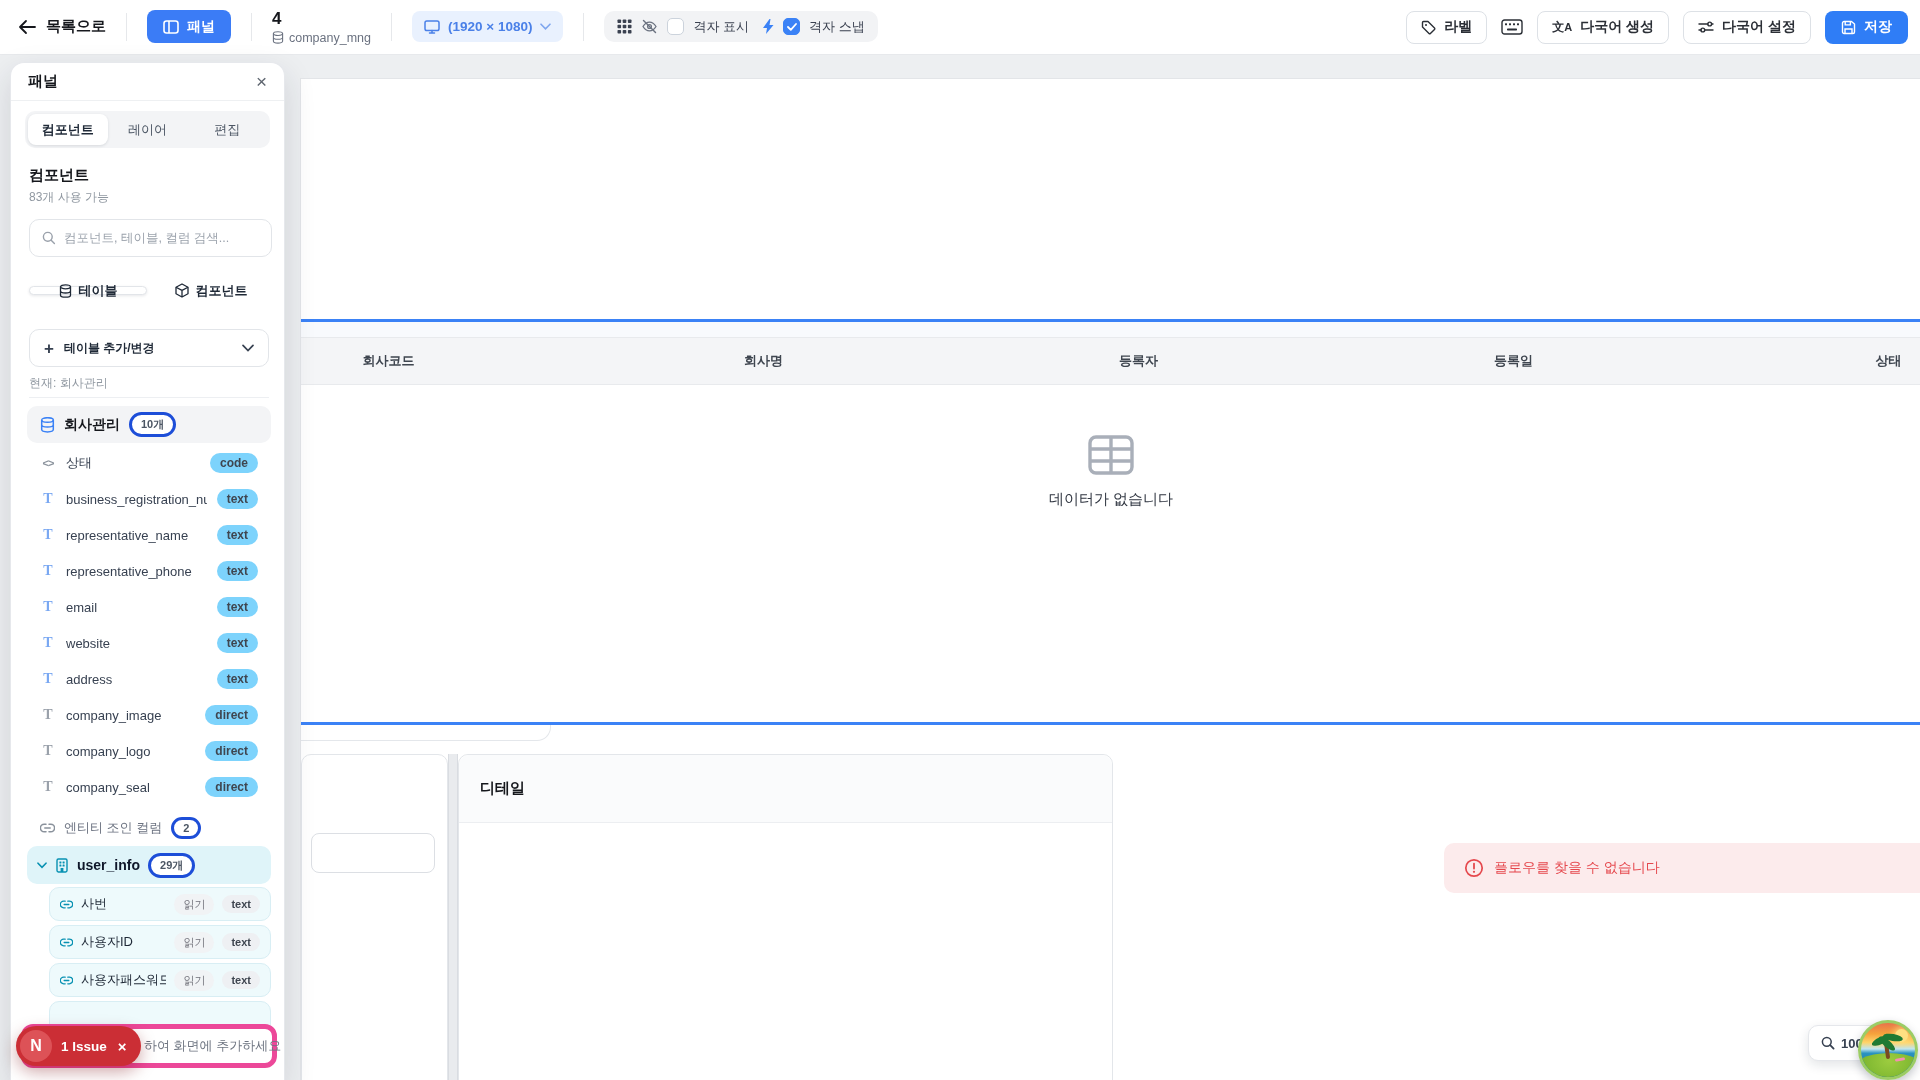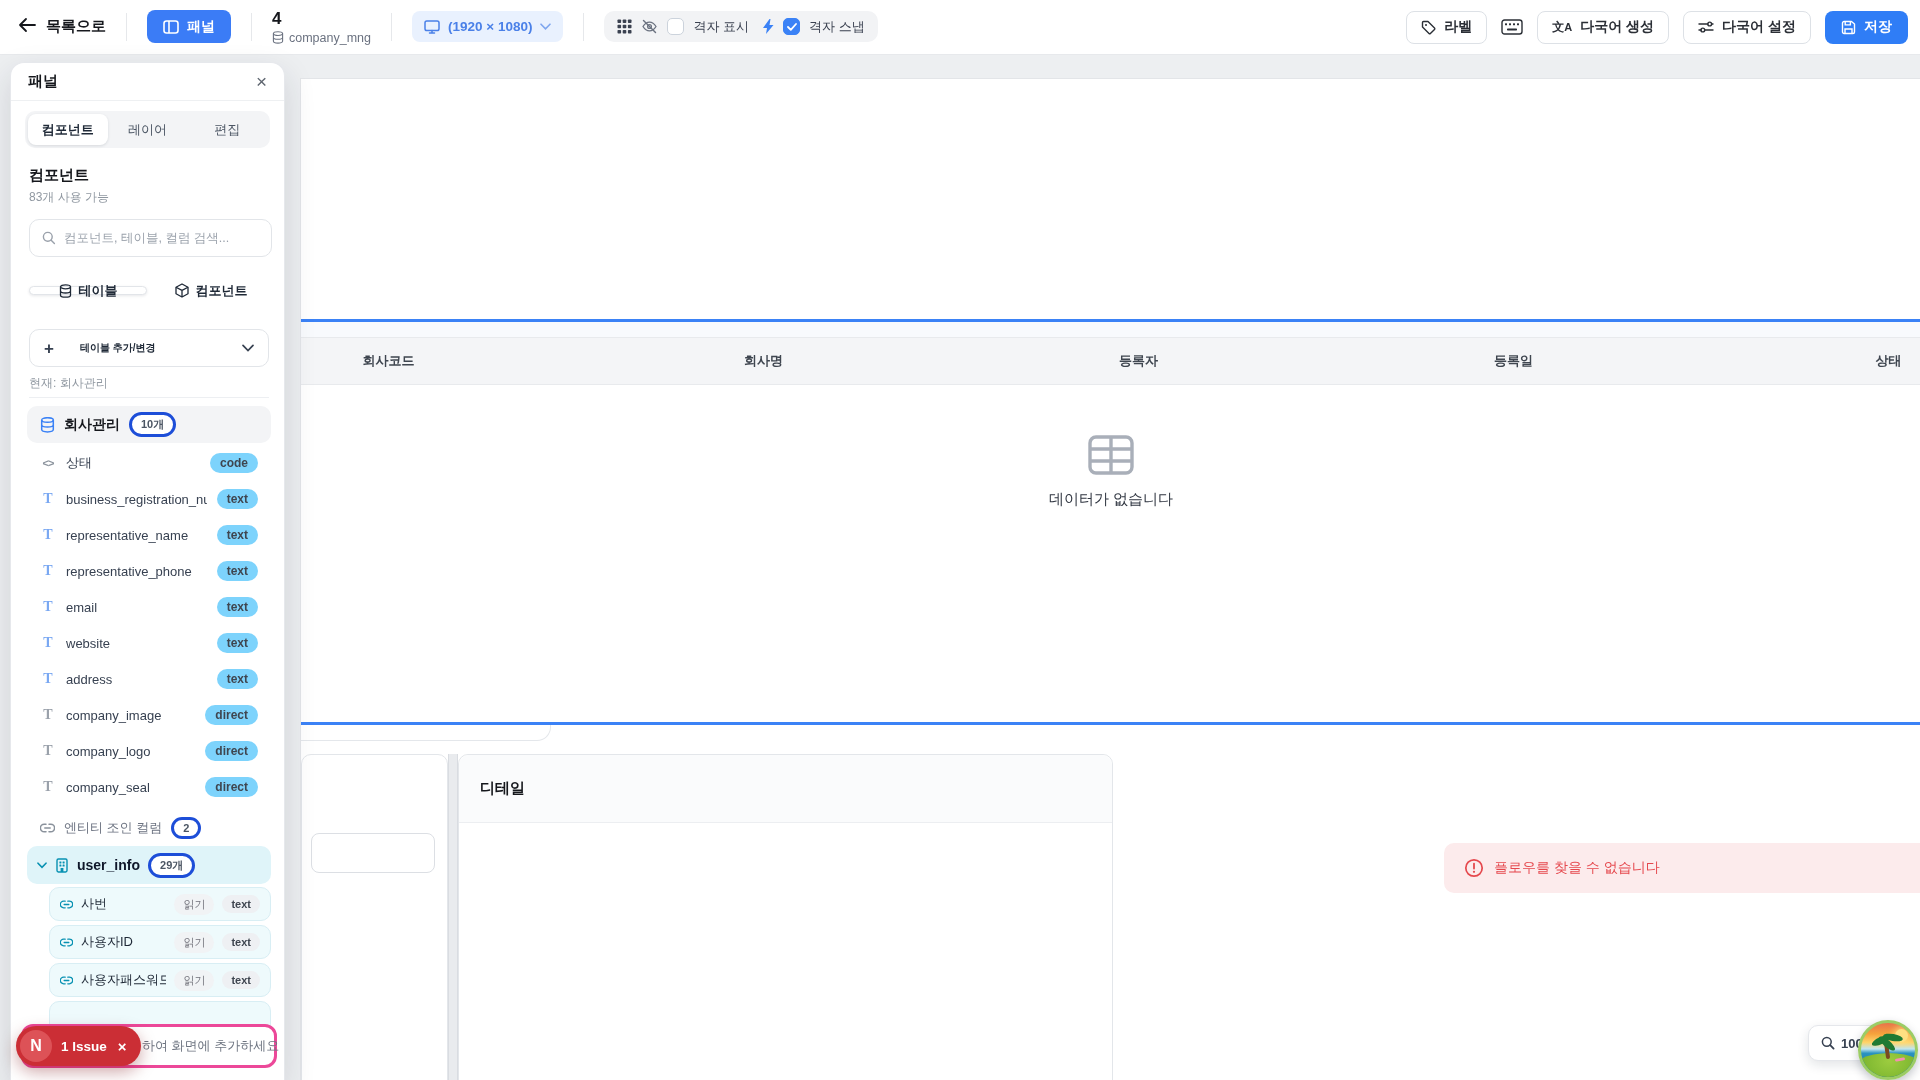--- a/index.html
+++ b/index.html
@@ -5,21 +5,21 @@
   * { margin:0; padding:0; box-sizing:border-box; }
   html,body { width:1920px; height:1080px; overflow:hidden; background:#edeff1;
               font-family:"Liberation Sans","DejaVu Sans",sans-serif; }
   #app { position:relative; width:1920px; height:1080px; }
 
   
   .toolbar { position:absolute; left:0; top:0; width:1920px; height:55px; background:#fff;
              border-bottom:1px solid #e7e9ec; display:flex; align-items:center; padding:0 12px 0 18px; z-index:25; }
   .tb-left { display:flex; align-items:center; gap:14px; }
   .tb-sep { width:1px; height:28px; background:#e6e8eb; margin:0 6px; }
-  .back-btn { display:flex; align-items:flex-start; gap:10px; cursor:pointer; }
+  .back-btn { display:flex; align-items:center; gap:10px; cursor:pointer; }
   .back-arrow svg { display:block; }
   .back-label { font-size:15px; font-weight:700; color:#16181d; }
   .panel-btn { display:flex; align-items:center; gap:8px; background:#3b7cf6; color:#fff;
                border:none; border-radius:8px; height:33px; padding:0 16px; font-size:14px; font-weight:600; }
   .title-block { display:flex; flex-direction:column; justify-content:center; line-height:1.15; }
   .title-main { font-size:17px; font-weight:800; color:#15171c; }
   .title-sub { display:flex; align-items:center; gap:5px; color:#6b7280; font-size:12.5px; margin-top:2px; }
   .res-pill { display:flex; align-items:center; gap:8px; background:#e9f1fe; color:#4a80e8;
               border-radius:8px; height:31px; padding:0 12px; font-size:13.5px; font-weight:600; }
   .grid-group { display:flex; align-items:center; gap:9px; background:#f2f3f5; border-radius:10px;
@@ -115,21 +115,21 @@
   .panel-search input { border:none; outline:none; flex:1; font-size:12.5px; color:#30353d; background:transparent;
                         font-family:inherit; min-width:0; }
   .panel-search input::placeholder { color:#9aa1ab; }
   .seg { position:absolute; left:18px; right:15px; top:203px; height:29px; display:flex; gap:6px; }
   .seg-btn { flex:1; display:flex; align-items:center; justify-content:center; gap:7px; font-size:13px;
              font-weight:600; color:#1f2937; border-radius:8px; cursor:pointer;margin-top:20px; }
   .seg-btn.active { background:#fff; border:1px solid #e2e5e9; box-shadow:0 1px 3px rgba(20,30,50,.10); }
   .add-table { position:absolute; left:18px; right:15px; top:266px; height:38px; border:1px solid #e2e5e9;
                border-radius:10px; display:flex; align-items:center; gap:10px; padding:0 14px; cursor:pointer; }
   .add-plus { font-size:17px; font-weight:600; color:#374151; line-height:1; }
-  .add-label { font-size:10px; font-weight:600; color:#1f2937;margin-left:16px; }
+  .add-label { font-size:12px; font-weight:600; color:#1f2937; }
   .add-chev { margin-left:auto; display:flex; }
   .current-line { position:absolute; left:18px; top:312px; font-size:12px; color:#9098a1; }
   .panel-div { position:absolute; left:18px; right:15px; top:334px; height:1px; background:#edeff2; }
   .group-row { position:absolute; left:16px; right:13px; top:343px; height:37px; background:#f3f4f6;
                border-radius:10px; display:flex; align-items:center; gap:9px; padding:0 13px; cursor:pointer; }
   .group-name { font-size:14px; font-weight:700; color:#15171c; }
   .pill-outline { background:#fff; border:3px solid #1d4ed8; border-radius:99px; font-size:11px; font-weight:600;
                   color:#4b5563; padding:2px 9px; }
   .field-row { position:absolute; left:16px; right:13px; height:36px; display:flex; align-items:center;
                gap:10px; padding:0 13px; cursor:pointer; }
@@ -146,21 +146,21 @@
   .join-table-row { position:absolute; left:16px; right:13px; top:783px; height:38px; background:#dff4f9;
                     border-radius:10px; display:flex; align-items:center; gap:8px; padding:0 10px; cursor:pointer; }
   .join-table-name { font-size:14px; font-weight:700; color:#0f172a; }
   .join-card { position:absolute; left:38px; right:13px; height:34px; background:#eefafc; border:1px solid #d8eef4;
                border-radius:10px; display:flex; align-items:center; gap:8px; padding:0 10px; cursor:pointer; }
   .jc-name { font-size:13px; color:#1f2937; flex:1; white-space:nowrap; overflow:hidden; }
   .pill-read { background:#f1f3f5; border-radius:99px; font-size:11px; color:#71717a; padding:3px 9px; flex:0 0 auto; }
   .pill-type { background:#eef0f3; border-radius:99px; font-size:11px; font-weight:600; color:#3f4650;
                padding:3px 9px; flex:0 0 auto; }
   .hint-box { position:absolute; left:10px; right:7px; bottom:12px; height:44px; background:#fff;
-              border:3px solid #ec4899; border-radius:12px; display:flex; align-items:center; }
+              border:5px solid #ec4899; border-radius:12px; display:flex; align-items:center; }
   .hint-text { font-size:13px; color:#6d7480; padding-left:118px; white-space:nowrap; }
 
   .issue-badge { position:absolute; left:16px; top:1026px; height:40px; background:#cb2e35; border-radius:20px;
                  display:flex; align-items:center; padding:0 14px 0 4px; gap:9px; z-index:40;
                  box-shadow:0 6px 16px rgba(120,10,15,.35); cursor:pointer; }
   .issue-logo { width:32px; height:32px; border-radius:50%; background:#dd5257; display:flex; align-items:center;
                 justify-content:center; color:#fff; font-weight:700; font-size:16px; }
   .issue-label { color:#fff; font-size:13.5px; font-weight:600; }
   .issue-close { color:#fff; font-size:15px; font-weight:700; margin-left:2px; }
 

